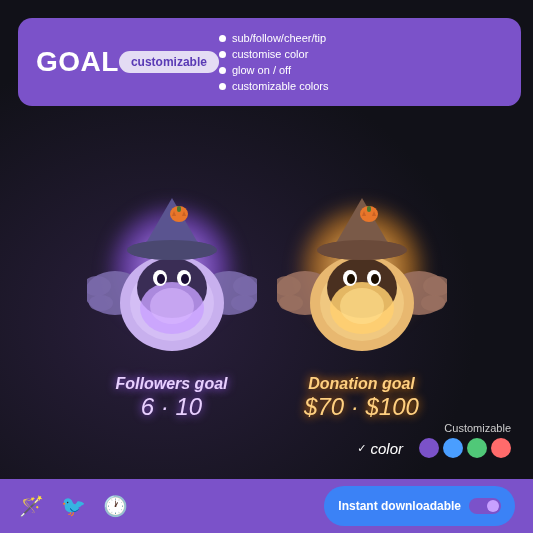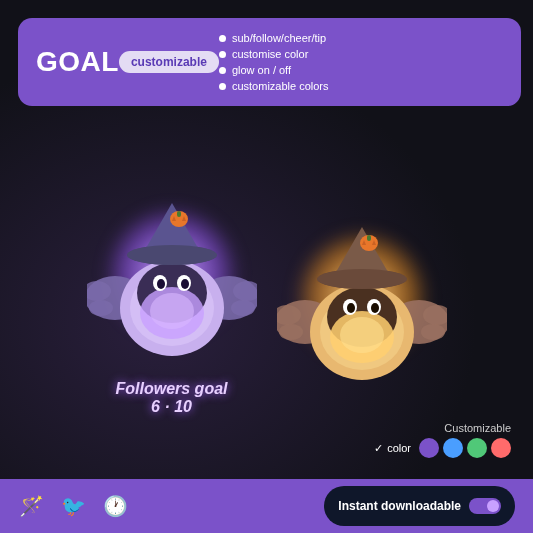--- a/index.html
+++ b/index.html
@@ -148,22 +148,22 @@
     }
 
     .bat-label-main {
       font-size: 16px;
       font-weight: 800;
       color: #fff;
       font-style: italic;
     }
 
     .bat-label-count {
-      font-size: 16px;
-      font-weight: 700;
+      font-size: 24px;
+      font-weight: 400;
       color: #fff;
       font-style: italic;
     }
 
     .label-purple .bat-label-main,
     .label-purple .bat-label-count {
       color: #e8d0ff;
       text-shadow: 0 0 10px #a060ff;
     }
 
@@ -195,22 +195,23 @@
       gap: 4px;
     }
 
     .check-icon {
       color: #fff;
       font-size: 11px;
     }
 
     .color-label {
       color: #fff;
-      font-size: 11px;
-      margin-right: 4px;
+      font-size: 15px;
+      margin-right: 12px;
+      font-style: italic;
     }
 
     .swatches {
       display: flex;
       gap: 4px;
     }
 
     .swatch {
       width: 20px;
       height: 20px;
@@ -235,21 +236,21 @@
       width: 28px;
       height: 28px;
       display: flex;
       align-items: center;
       justify-content: center;
       font-size: 20px;
     }
 
     .instant-badge {
       margin-left: auto;
-      background: #0f172a;
+      background: #3b82f6;
       border-radius: 20px;
       padding: 12px 14px;
       display: flex;
       align-items: center;
       gap: 8px;
       color: #fff;
       font-size: 12px;
       font-weight: 600;
     }
 
@@ -376,20 +377,24 @@
 
         <ellipse cx="85" cy="72" rx="45" ry="10" fill="#6a4a3a"></ellipse>
         <polygon points="85,20 55,72 115,72" fill="#7a5a48"></polygon>
         <ellipse cx="85" cy="72" rx="45" ry="10" fill="#6a4a3a"></ellipse>
 
         <ellipse cx="92" cy="36" rx="9" ry="8" fill="#e8762a"></ellipse>
         <rect x="90" y="28" width="4" height="6" rx="2" fill="#4a7a30"></rect>
         <polygon points="87,33 89,38 85,38" fill="#b85520" opacity="0.6"></polygon>
         <polygon points="97,33 95,38 99,38" fill="#b85520" opacity="0.6"></polygon>
       </svg>
+    </div>
+    <div class="bat-label label-orange">
+      <div class="bat-label-main">Donation goal</div>
+      <div class="bat-label-count">$70 · $100</div>
     </div>
   </div>
 
 </div>
 
 <div class="color-section">
   <div class="customizable-text">Customizable</div>
   <div class="color-check-row">
     <span class="check-icon">✓</span>
     <span class="color-label">color</span>

